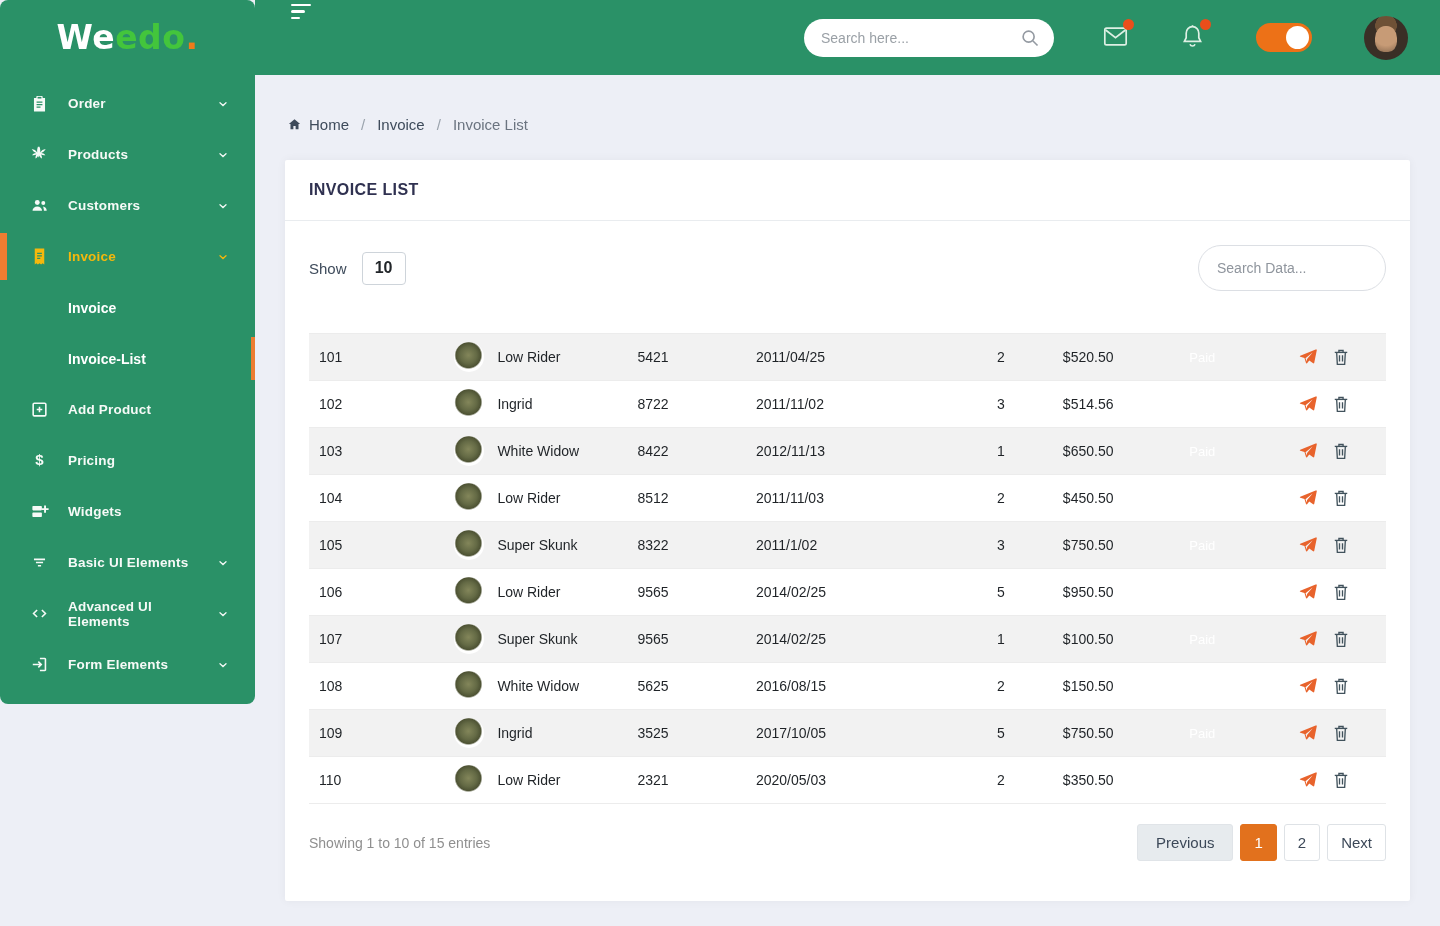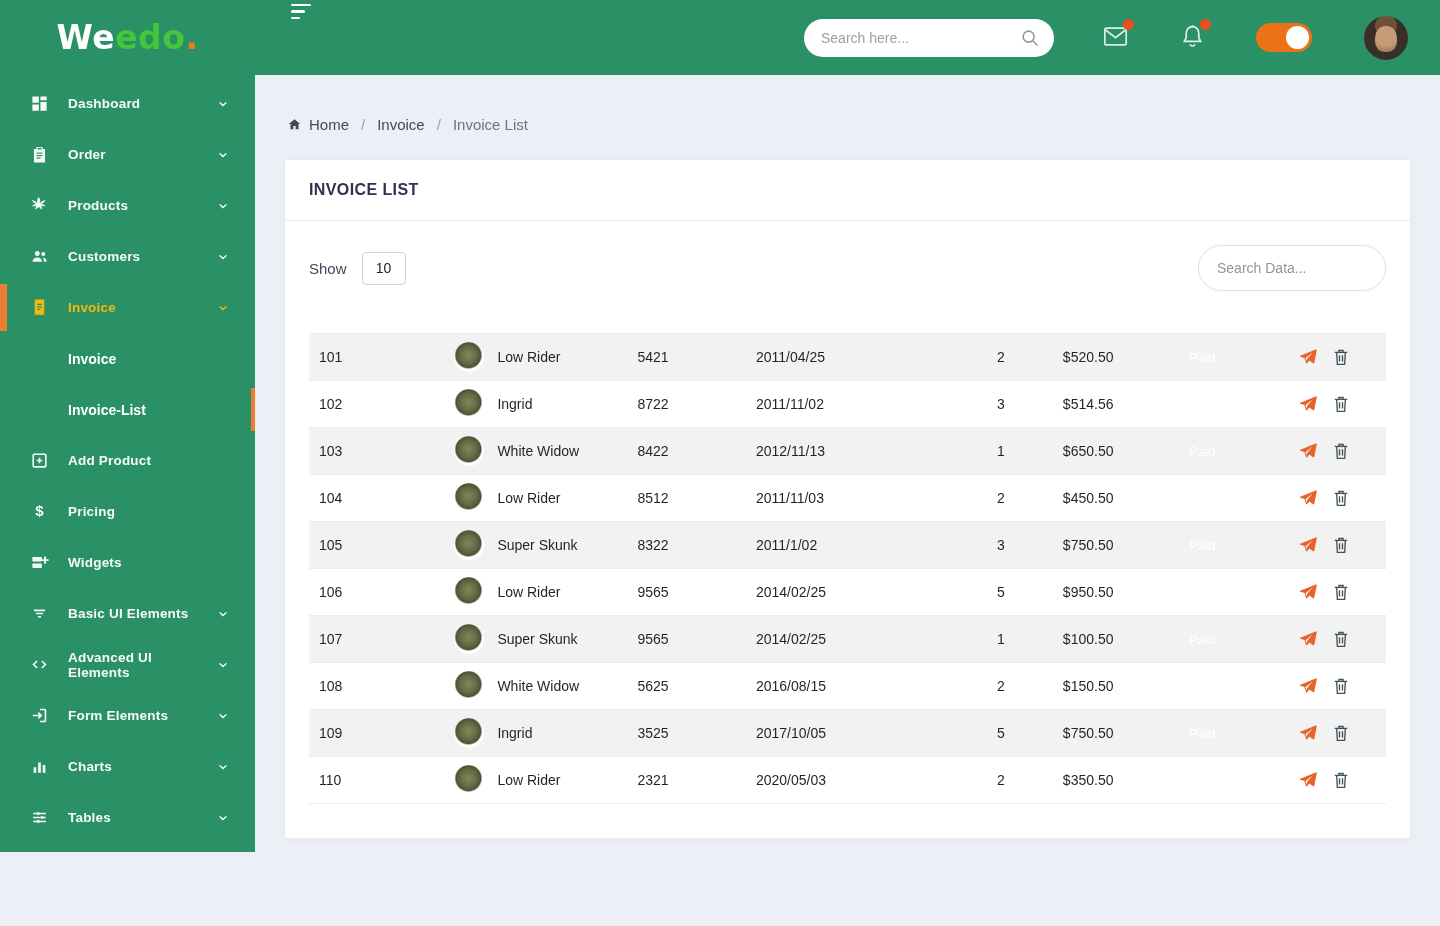--- a/index.html
+++ b/index.html
@@ -1,21 +1,21 @@
 <!DOCTYPE html>
 <html><head>
 <meta charset="utf-8">
 <style>
   * { margin:0; padding:0; box-sizing:border-box; }
   html,body { width:1440px; height:926px; overflow:hidden; }
   body { display:flex; font-family:"Liberation Sans", sans-serif; background:#edeff6; }
   button { font-family:inherit; }
 
   
-  .sidebar { width:255px; min-width:255px; height:852px; background:#2a9167; overflow:hidden; }
+  .sidebar { width:255px; min-width:255px; height:704px; background:#2a9167; overflow:hidden;border-radius:8px; }
   .logo { height:75px; display:flex; align-items:center; justify-content:center;
           font-family:"DejaVu Sans", sans-serif; font-weight:bold; font-size:33px; letter-spacing:.5px; cursor:pointer; }
   .logo .l-white { color:#ffffff; }
   .logo .l-green { color:#43c53c; }
   .logo .l-dot   { color:#ef7b1a; }
   .nav { padding-top:3px; }
   .nav-item { position:relative; height:51px; display:flex; align-items:center;
               padding:0 26px 0 30px; color:#f6faf7; font-size:13.5px; font-weight:bold; cursor:pointer; }
   .nav-item .icon { width:19px; height:19px; margin-right:19px; display:flex; align-items:center; justify-content:center; }
   .nav-item .icon svg { width:19px; height:19px; }
@@ -61,21 +61,21 @@
   .bc-home svg { width:15px; height:15px; }
   .bc-sep { margin:0 12px; color:#9aa2ac; }
 
   .card { background:#fff; border-radius:2px; box-shadow:0 0 10px rgba(0,0,0,.05); }
   .card-header { padding:21px 24px; border-bottom:1px solid #e9ecef; }
   .card-title { font-size:16px; font-weight:bold; color:#2f3150; letter-spacing:.4px; }
   .card-body { padding:24px 24px 34px; }
   .toolbar { display:flex; align-items:center; justify-content:space-between; margin-bottom:42px; }
   .show-group { display:flex; align-items:center; gap:15px; font-size:15px; color:#3e4b5b; }
   .show-box { width:44px; height:33px; border:1px solid #ced4da; border-radius:4px; background:#fff;
-              display:flex; align-items:center; justify-content:center; font-size:14px; color:#212529; cursor:pointer; }
+              display:flex; align-items:center; justify-content:center; font-size:16px; color:#212529; cursor:pointer;font-weight:bold; }
   .data-search { width:188px; height:46px; border:1px solid #dcdfe4; border-radius:23px; outline:none;
                  padding:0 18px; font-size:14px; color:#212529; background:#fff; }
   .data-search::placeholder { color:#8f959d; }
 
   .inv-table { width:100%; border-collapse:collapse; }
   .inv-table td { height:47px; font-size:14px; color:#1f2327; border-top:1px solid #ececec; vertical-align:middle; }
   .inv-table tr:last-child td { border-bottom:1px solid #ececec; }
   .inv-row.striped td { background:#f2f2f2; }
   .c-id { padding-left:10px; }
   .prod { display:flex; align-items:center; gap:13px; }
@@ -98,33 +98,20 @@
 </head>
 <body>
 
 <aside class="sidebar">
   <div class="logo">
       <span class="l-white">We</span>
       <span class="l-green">edo</span>
       <span class="l-dot">.</span>
     </div>
   <nav class="nav">
-  <div class="nav-item">
-    <span class="icon">
-          <svg viewBox="0 0 24 24">
-            <path fill="currentColor" d="M3 3h8.2v8.2H3zM13.2 3h7.8v5H13.2zM13.2 10h7.8v11.2h-7.8zM3 13.2h8.2v8H3z"></path>
-          </svg>
-        </span>
-    <span class="label">Dashboard</span>
-    <span class="chevron">
-          <svg viewBox="0 0 24 24" fill="none" stroke="currentColor" stroke-width="2.6" stroke-linecap="round">
-            <path d="M6 9.5l6 5.5 6-5.5"></path>
-          </svg>
-        </span>
-  </div>
 
   <div class="nav-item">
     <span class="icon">
           <svg viewBox="0 0 24 24">
             <path fill="currentColor" d="M9 2.5h6a1 1 0 0 1 1 1V5h3v17H5V5h3V3.5a1 1 0 0 1 1-1z"></path>
             <rect x="9.6" y="3.6" width="4.8" height="2.1" fill="#2a9167"></rect>
             <path stroke="#2a9167" stroke-width="1.5" d="M8.3 10.2h7.4M8.3 13.4h7.4M8.3 16.6h5"></path>
           </svg>
         </span>
     <span class="label">Order</span>
@@ -705,16 +692,28 @@
                         <path d="M6.8 6.5l.8 14.3h8.8l.8-14.3"></path>
                         <path d="M10.2 10v7.5M13.8 10v7.5"></path>
                       </svg>
         </span>
       </div>
     </td>
   </tr>
 </tbody>
         </table>
 
+        <div class="card-footer">
+          <span class="summary">Showing 1 to 10 of 15 entries</span>
+          <div class="pagination">
+  <button class="page-btn disabled">Previous</button>
+
+  <button class="page-btn active">1</button>
+
+  <button class="page-btn">2</button>
+
+  <button class="page-btn">Next</button>
+</div>
+        </div>
       </div>
     </div>
   </div>
 </div>
 
 </body></html>

